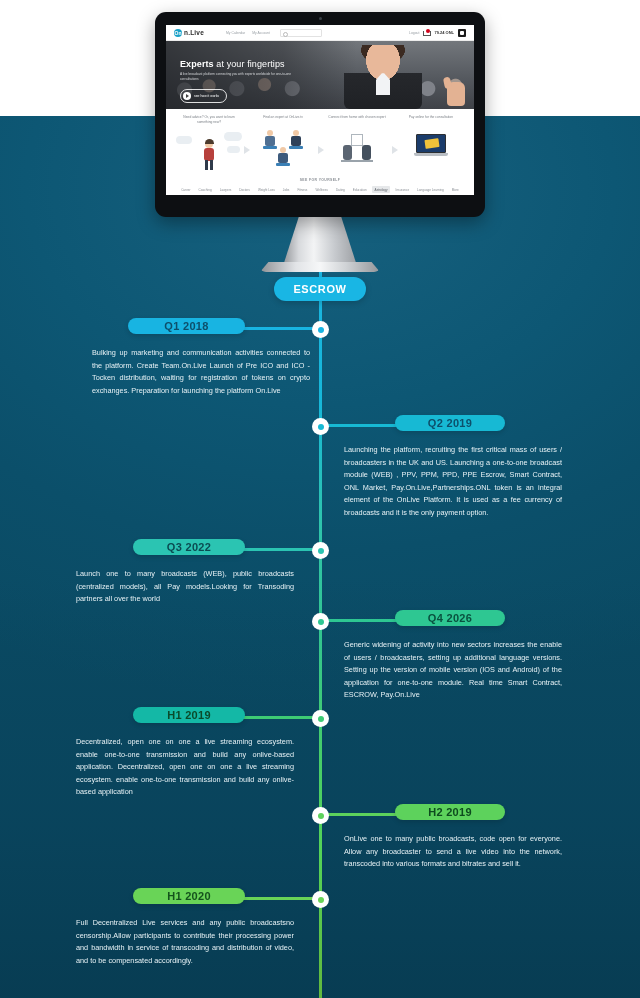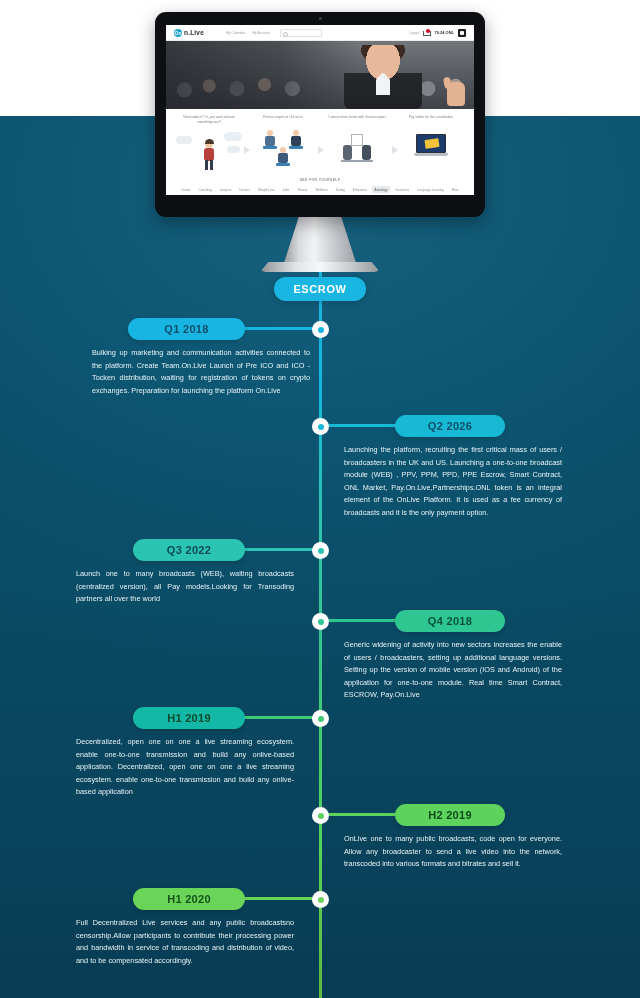--- a/index.html
+++ b/index.html
@@ -244,21 +244,21 @@
   .node {
     position:absolute; left:312px; width:17px; height:17px; border-radius:50%;
     background:#ffffff; z-index:7;
     display:flex; align-items:center; justify-content:center;
   }
   .node i { width:6px; height:6px; border-radius:50%; display:block; }
 
   .connector { position:absolute; height:3px; z-index:3; }
 
   .pill {
-    position:absolute; height:22px; border-radius:12px; z-index:6;
+    position:absolute; height:16px; border-radius:12px; z-index:6;
     display:flex; align-items:center; justify-content:center;
     font-size:11px; font-weight:bold; letter-spacing:.3px;
     box-shadow:0 2px 5px rgba(0,0,0,.15);
   }
 
   .blurb {
     position:absolute; width:218px; z-index:6;
     font-size:7.3px; line-height:1.72; color:#e6f1f5;
     text-align:justify;
   }
@@ -332,20 +332,28 @@
         </div>
       </div>
 
       <div class="hero">
         <div class="crowd"></div>
         <div class="vign"></div>
         <div class="woman">
           <div class="shirt"></div>
         </div>
         <div class="thumb"></div>
+        <div class="hero-txt">
+          <h1><b>Experts</b><span> at your fingertips</span></h1>
+          <p>A live broadcast platform connecting you with experts worldwide for one-to-one consultations</p>
+          <div class="hero-btn">
+            <span class="play"></span>
+            <span>see how it works</span>
+          </div>
+        </div>
       </div>
 
       <div class="steps">
 
         <div class="step">
           <div class="cap">Need advice? Or, you want to learn something new?</div>
           <div class="art">
             <span class="bub b1"></span>
             <span class="bub b2"></span>
             <span class="bub b3"></span>
@@ -447,39 +455,39 @@
       </div>
     <div class="pill">Q1 2018</div>
     <div class="blurb">Bulking up marketing and communication activities connected to the platform. Create Team.On.Live Launch of Pre ICO and ICO - Tocken distribution, waiting for registration of tokens on crypto exchanges. Preparation for launching the platform On.Live</div>
   </div>
 
   <div class="e-q2">
     <div class="connector"></div>
     <div class="node">
         <i></i>
       </div>
-    <div class="pill">Q2 2026</div>
+    <div class="pill">Q2 2019</div>
     <div class="blurb right">Launching the platform, recruiting the first critical mass of users / broadcasters in the UK and US. Launching a one-to-one broadcast module (WEB) , PPV, PPM, PPD, PPE Escrow, Smart Contract, ONL Market, Pay.On.Live,Partnerships.ONL token is an integral element of the OnLive Platform. It is used as a fee currency of broadcasts and it is the only payment option.</div>
   </div>
 
   <div class="e-q3">
     <div class="connector"></div>
     <div class="node">
         <i></i>
       </div>
     <div class="pill">Q3 2022</div>
-    <div class="blurb">Launch one to many broadcasts (WEB), waiting broadcasts (centralized version), all Pay models.Looking for Transoding partners all over the world</div>
+    <div class="blurb">Launch one to many broadcasts (WEB), public broadcasts (centralized models), all Pay models.Looking for Transoding partners all over the world</div>
   </div>
 
   <div class="e-q4">
     <div class="connector"></div>
     <div class="node">
         <i></i>
       </div>
-    <div class="pill">Q4 2018</div>
+    <div class="pill">Q4 2026</div>
     <div class="blurb right">Generic widening of activity into new sectors increases the enable of users / broadcasters, setting up additional language versions. Setting up the version of mobile version (IOS and Android) of the application for one-to-one module. Real time Smart Contract, ESCROW, Pay.On.Live</div>
   </div>
 
   <div class="e-h1a">
     <div class="connector"></div>
     <div class="node">
         <i></i>
       </div>
     <div class="pill">H1 2019</div>
     <div class="blurb">Decentralized, open one on one a live streaming ecosystem. enable one-to-one transmission and build any onlive-based application. Decentralized, open one on one a live streaming ecosystem. enable one-to-one transmission and build any onlive-based application</div>

